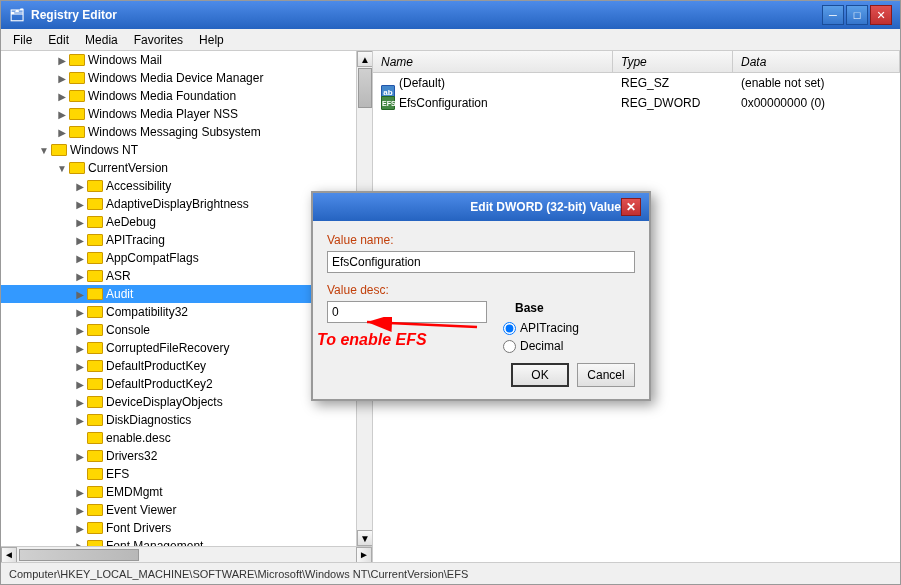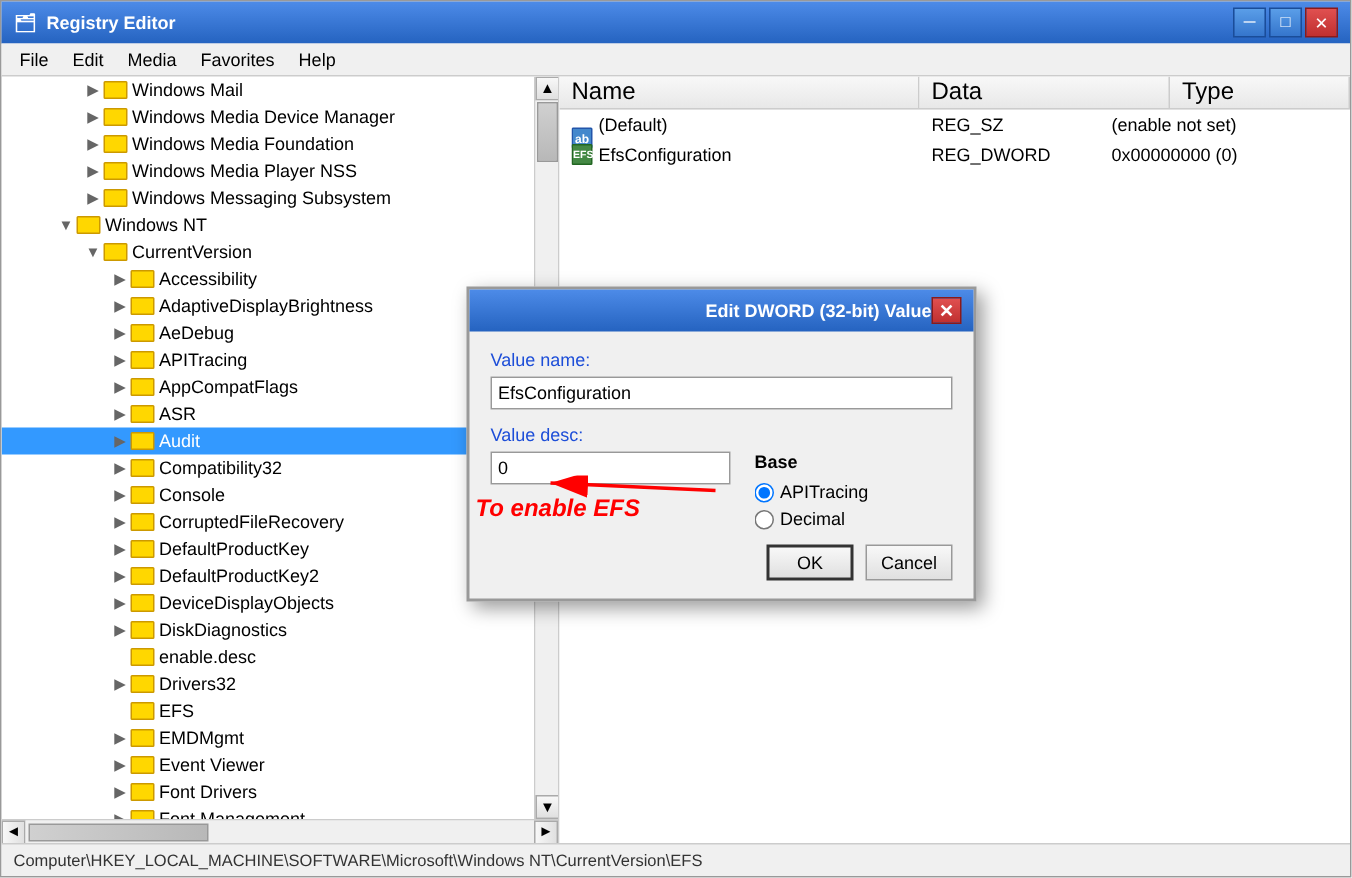--- a/index.html
+++ b/index.html
@@ -33,21 +33,21 @@
     .tree-expander { width: 14px; height: 14px; display: inline-flex; align-items: center; justify-content: center; flex-shrink: 0; color: #666; font-size: 10px; }
     .tree-folder-icon { width: 16px; height: 12px; margin-right: 3px; flex-shrink: 0; }
     .folder-closed { display: inline-block; width: 16px; height: 12px; background: #ffd700; border: 1px solid #cc9900; border-radius: 1px; position: relative; }
     .folder-open { display: inline-block; width: 16px; height: 12px; background: #ffd700; border: 1px solid #cc9900; border-radius: 1px; }
 
     .tree-label { font-size: 12px; }
 
     
     .right-panel { flex: 1; background: white; display: flex; flex-direction: column; overflow: hidden; }
     .list-header { display: flex; background: #f0f0f0; border-bottom: 1px solid #ccc; height: 22px; align-items: center; flex-shrink: 0; }
-    .list-col-header { display: flex; align-items: center; padding: 0 8px; height: 100%; border-right: 1px solid #ccc; font-size: 16px; cursor: pointer; background: linear-gradient(to bottom, #f8f8f8, #e8e8e8); }
+    .list-col-header { display: flex; align-items: center; padding: 0 8px; height: 100%; border-right: 1px solid #ccc; font-size: 12px; cursor: pointer; background: linear-gradient(to bottom, #f8f8f8, #e8e8e8); font-style: italic; }
     .col-name { width: 240px; }
     .col-type { width: 120px; }
     .col-data { flex: 1; }
 
     .list-content { flex: 1; overflow: hidden; }
     .list-row { display: flex; align-items: center; height: 20px; padding: 0 8px; }
     .list-cell { font-size: 12px; overflow: hidden; text-overflow: ellipsis; white-space: nowrap; }
     .cell-name { width: 240px; display: flex; align-items: center; gap: 4px; }
     .cell-type { width: 120px; }
     .cell-data { flex: 1; }
@@ -58,26 +58,26 @@
     
     .status-bar { height: 22px; background: #f0f0f0; border-top: 1px solid #ccc; display: flex; align-items: center; padding: 0 8px; font-size: 11px; color: #333; flex-shrink: 0; text-align: center; }
     .scroll-btn { width: 16px; height: 16px; background: linear-gradient(to bottom, #f8f8f8, #e0e0e0); border: 1px solid #aaa; display: flex; align-items: center; justify-content: center; font-size: 10px; cursor: pointer; flex-shrink: 0; }
     .scroll-track { flex: 1; background: #f0f0f0; }
     .scroll-thumb { width: 14px; height: 40px; background: linear-gradient(to bottom, #d0d0d0, #b8b8b8); border: 1px solid #999; margin: 1px; }
     .dialog { background: #f0f0f0; border: 2px solid #999; box-shadow: 4px 4px 12px rgba(0,0,0,0.4); width: 340px; position: absolute; top: 190px; left: 310px; }
     .dialog-title { background: linear-gradient(to bottom, #4d8be8, #2563c0); height: 28px; display: flex; align-items: center; padding: 0 8px; color: white; font-size: 12px; font-weight: bold; }
     .dialog-title-text { flex: 1; text-align: right; }
     .dialog-close { width: 20px; height: 18px; background: linear-gradient(to bottom, #e05050, #c03030); border: 1px solid #8b1a1a; color: white; font-size: 12px; cursor: pointer; display: flex; align-items: center; justify-content: center; }
     .dialog-body { padding: 12px 14px; }
-    .dialog-label { font-size: 12px; color: #1d4ed8; margin-bottom: 4px; }
+    .dialog-label { font-size: 12px; color: #c2410c; margin-bottom: 4px; }
     .dialog-input { width: 100%; height: 22px; border: 1px solid #999; background: white; padding: 2px 4px; font-size: 12px; margin-bottom: 10px; outline: none; }
     .dialog-row { display: flex; gap: 16px; align-items: flex-start; margin-bottom: 8px; }
     .dialog-value-input { width: 160px; height: 22px; border: 1px solid #999; background: white; padding: 2px 4px; font-size: 12px; outline: none; }
     .base-group { display: flex; flex-direction: column; gap: 4px; }
-    .base-title { font-size: 12px; font-weight: bold; margin-bottom: 2px; }
+    .base-title { font-size: 12px; font-weight: bold; margin-bottom: 2px; margin-left: 12px; }
     .radio-row { display: flex; align-items: center; gap: 4px; font-size: 12px; }
     .dialog-buttons { display: flex; justify-content: flex-end; gap: 8px; margin-top: 10px; }
     .dialog-btn { width: 58px; height: 24px; background: linear-gradient(to bottom, #f8f8f8, #e0e0e0); border: 1px solid #999; font-size: 12px; cursor: pointer; }
     .dialog-btn.default { border: 2px solid #333; }
 
     
     .annotation-area { position: relative; }
     .annotation-text { position: absolute; bottom: 28px; left: 0; color: red; font-size: 16px; font-weight: bold; font-style: italic; }
 
     
@@ -406,22 +406,22 @@
         <div class="h-scroll-track">
           <div class="h-scroll-thumb"></div>
         </div>
         <div class="h-scroll-btn">►</div>
       </div>
     </div>
 
     <div class="right-panel">
       <div class="list-header">
         <div class="list-col-header col-name">Name</div>
+        <div class="list-col-header col-type">Type</div>
         <div class="list-col-header col-data">Data</div>
-        <div class="list-col-header col-type">Type</div>
       </div>
       <div class="list-content">
         <div class="list-row">
           <div class="list-cell cell-name">
             <span class="reg-icon-sz">ab</span>
             <span>(Default)</span>
           </div>
           <div class="list-cell cell-type">REG_SZ</div>
           <div class="list-cell cell-data">(enable not set)</div>
         </div>

